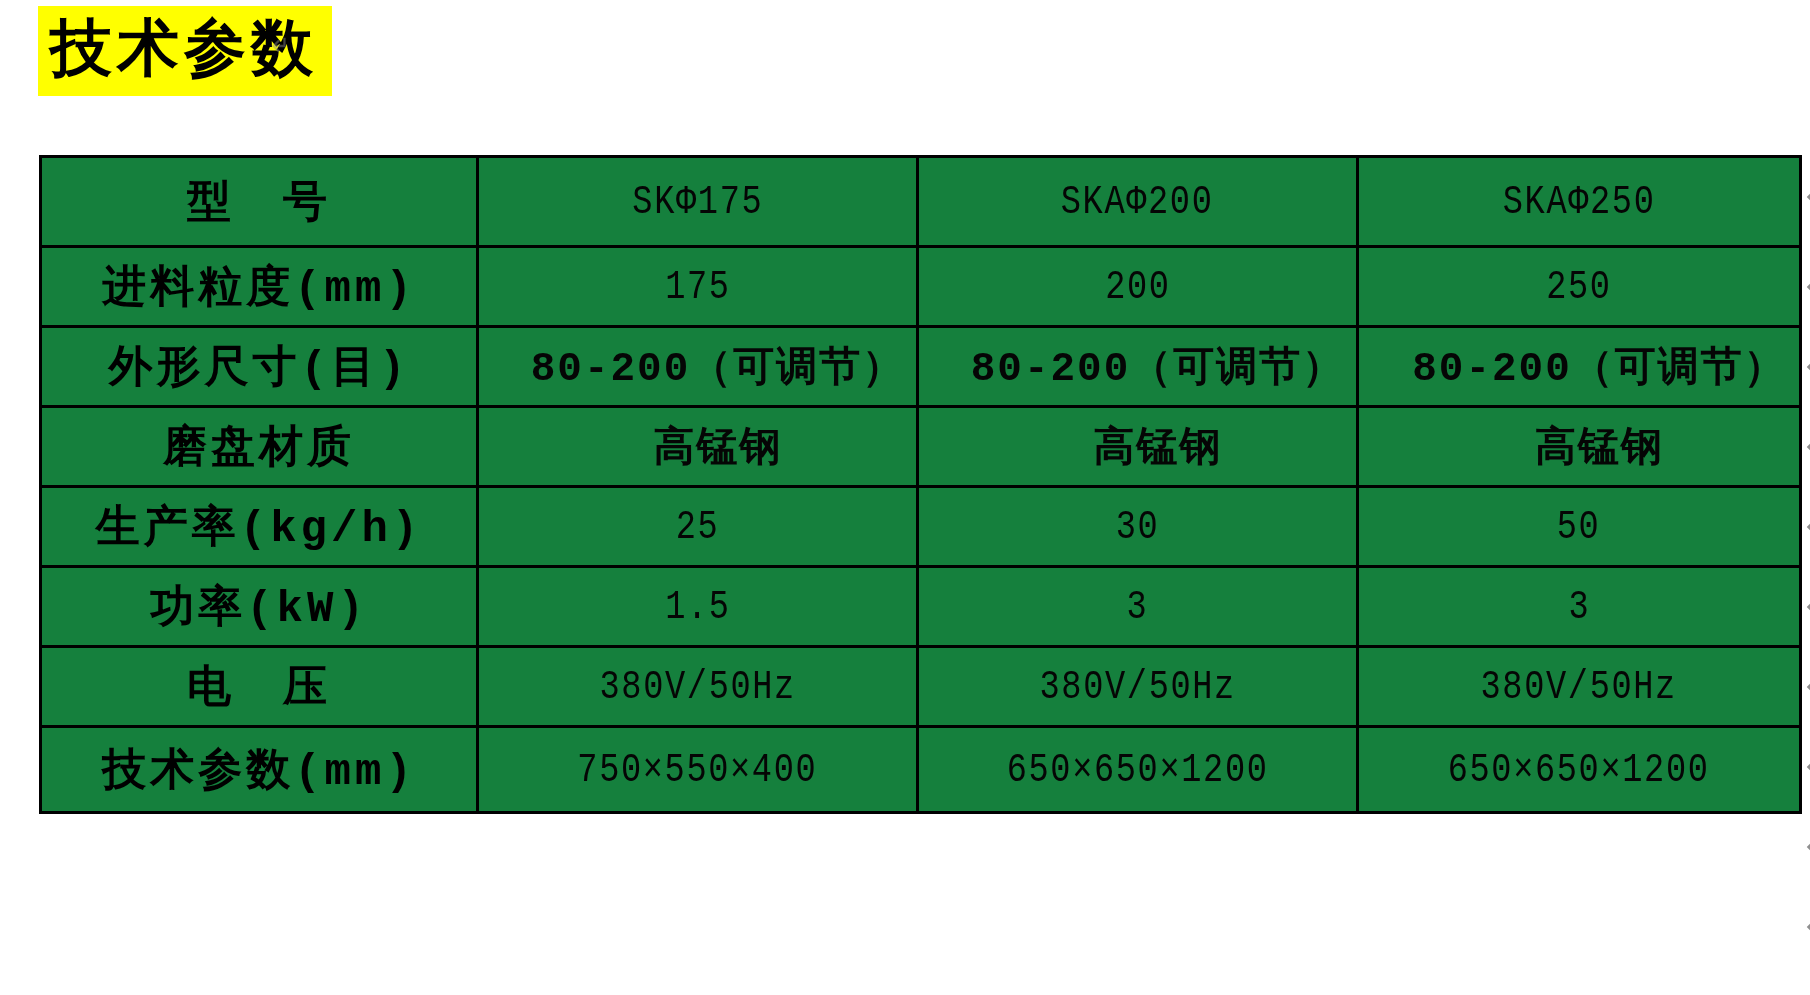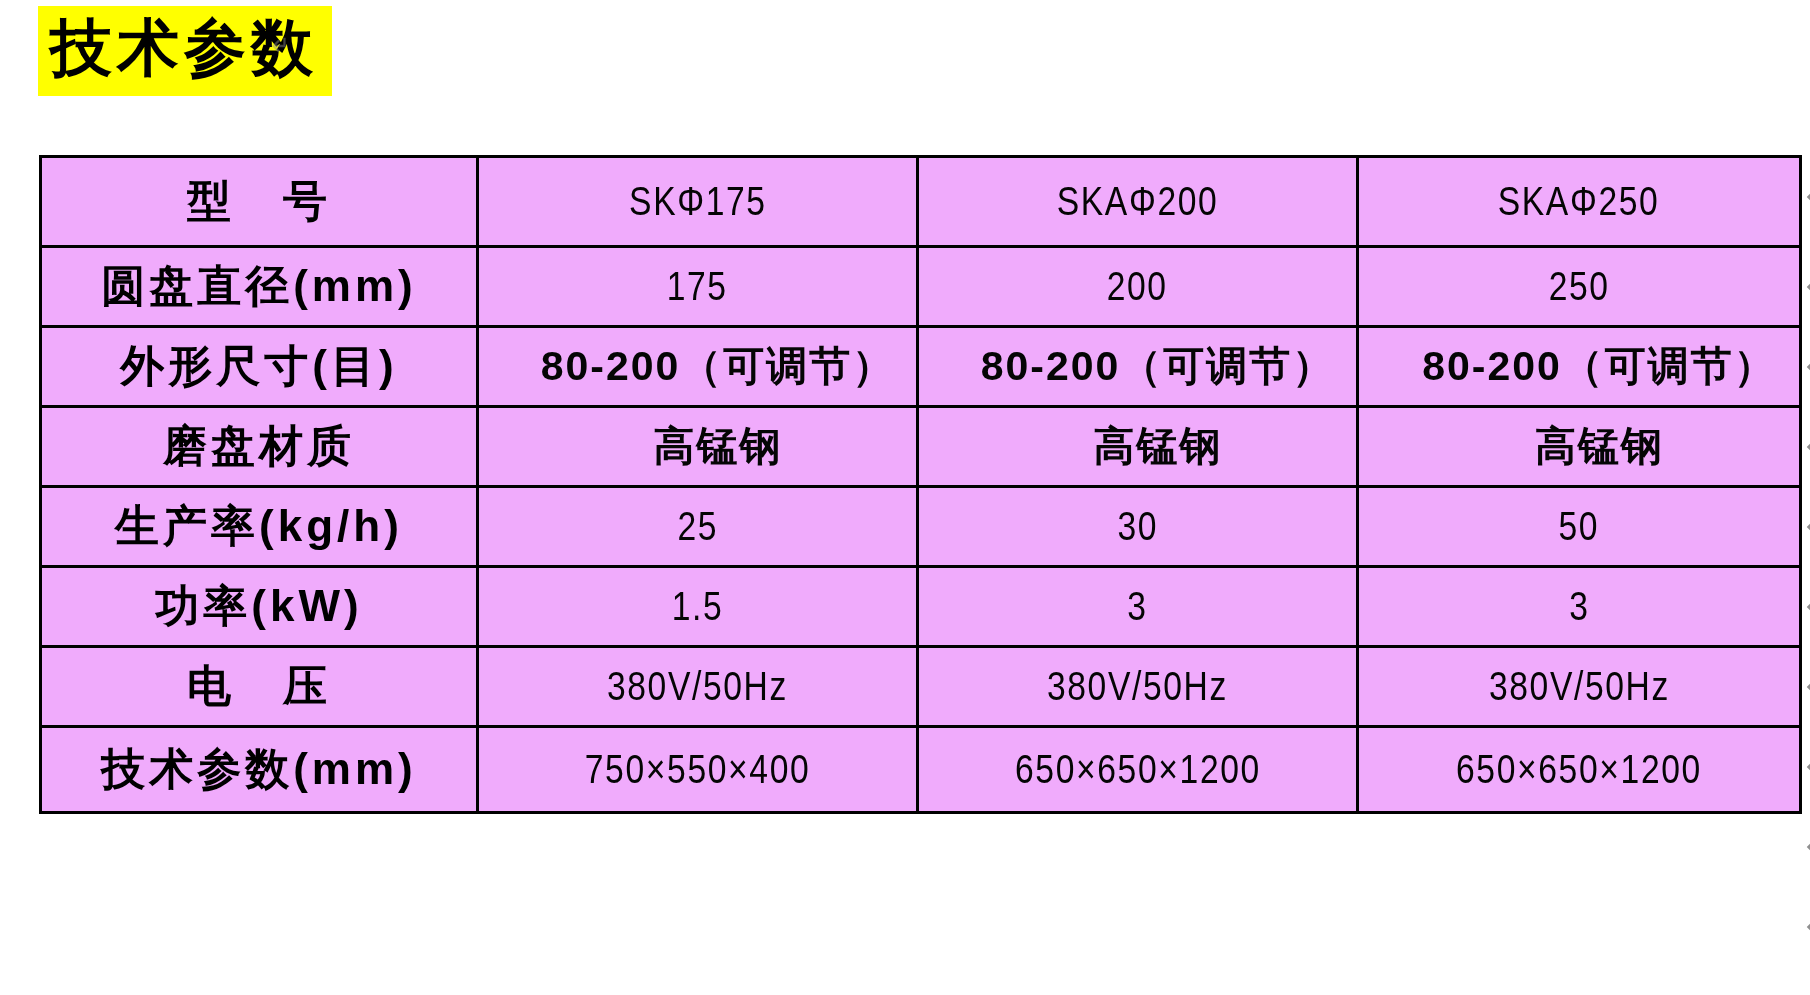--- a/index.html
+++ b/index.html
@@ -26,21 +26,22 @@
     letter-spacing: 5px;
   }
   .title-return { position: absolute; left: 232px; top: 30px; opacity: 0.45; }
 
   
   .table-zone { position: absolute; left: 23px; top: 155px; width: 1787px; height: 820px; }
   table.spec {
     border-collapse: collapse;
     table-layout: fixed;
     width: 1760px;
-    background: #f0abfc;
+    background: #15803d;
+    font-family: Liberation Mono, monospace;
   }
   table.spec td {
     border: 3px solid #000000;
     text-align: center;
     vertical-align: middle;
     padding: 0;
     overflow: hidden;
   }
   table.spec tr       { height: 80px; }
   table.spec tr.r-first { height: 90px; }
@@ -92,21 +93,21 @@
         <col style="width:443px">
       </colgroup>
       <tbody id="spec-tbody">
           <tr class="r-first">
     <td class="lbl">型　号</td>
     <td class="val"><span class="val-text num">SKΦ175</span></td>
     <td class="val"><span class="val-text num">SKAΦ200</span></td>
     <td class="val"><span class="val-text num">SKAΦ250</span></td>
   </tr>
           <tr>
-    <td class="lbl">圆盘直径(mm)</td>
+    <td class="lbl">进料粒度(mm)</td>
     <td class="val"><span class="val-text num">175</span></td>
     <td class="val"><span class="val-text num">200</span></td>
     <td class="val"><span class="val-text num">250</span></td>
   </tr>
           <tr>
     <td class="lbl">外形尺寸(目)</td>
     <td class="val"><span class="val-text cjk">80-200（可调节）</span></td>
     <td class="val"><span class="val-text cjk">80-200（可调节）</span></td>
     <td class="val"><span class="val-text cjk">80-200（可调节）</span></td>
   </tr>

